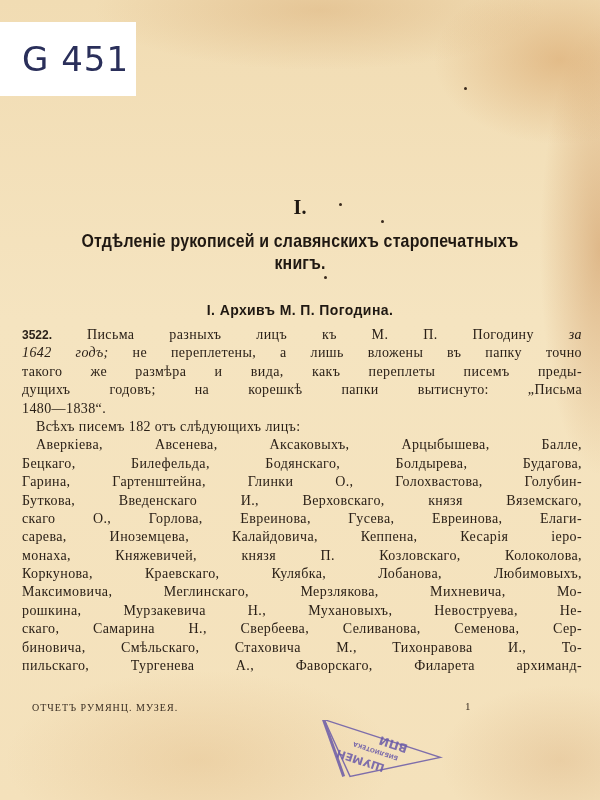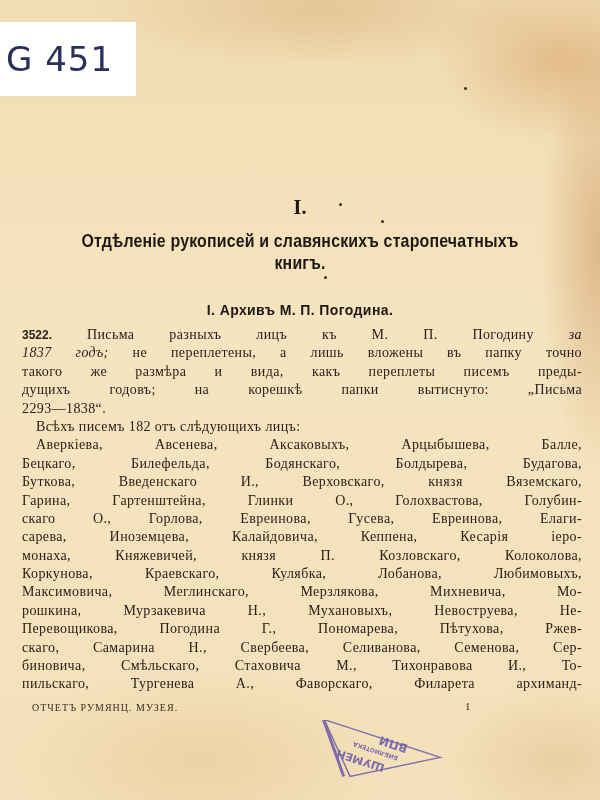--- a/index.html
+++ b/index.html
@@ -15,21 +15,21 @@
         radial-gradient(ellipse 180px 120px at 560px 60px, rgba(214,160,100,0.55), rgba(214,160,100,0) 70%),
         radial-gradient(ellipse 80px 300px at 600px 250px, rgba(205,150,95,0.55), rgba(205,150,95,0) 75%),
         radial-gradient(ellipse 300px 80px at 320px 10px, rgba(215,170,115,0.45), rgba(215,170,115,0) 75%),
         radial-gradient(ellipse 260px 120px at 200px 760px, rgba(222,180,125,0.35), rgba(222,180,125,0) 75%),
         radial-gradient(ellipse 160px 100px at 560px 760px, rgba(215,170,120,0.35), rgba(215,170,120,0) 75%),
         linear-gradient(180deg, #f1dcb3 0%, #f5e4c0 40%, #f4e1bb 100%);
     }
     .shelf-label {
       position: absolute; left: 0; top: 22px; width: 136px; height: 74px;
       background: #ffffff;
-      display: flex; align-items: center; padding-left: 6px; box-sizing: border-box;
+      display: flex; align-items: center; padding-left: 22px; box-sizing: border-box;
       font-family: "DejaVu Sans", sans-serif; font-size: 34px; color: #2a2f5a;
       letter-spacing: 1px; font-weight: normal;
     }
     .section-num {
       position: absolute; left: 0; width: 600px; top: 196px; text-align: center;
       font-size: 20px; font-weight: bold; color: #1f1812;
     }
     .heading {
       position: absolute; left: 0; width: 600px; top: 230px; text-align: center;
       font-family: "Liberation Sans", "DejaVu Sans", sans-serif; font-weight: bold;
@@ -90,39 +90,38 @@
 
   <div class="subheading">I. Архивъ М. П. Погодина.</div>
 
   <div class="body">
     <span class="line">
       <span class="entry-num">3522.</span>
       <span>Письма разныхъ лицъ къ М. П. Погодину</span>
       <span class="it">за</span>
     </span>
     <span class="line">
-      <span class="it">1837 годъ;</span><span> не переплетены, а лишь вложены въ папку точно</span>
+      <span class="it">1642 годъ;</span><span> не переплетены, а лишь вложены въ папку точно</span>
     </span>
     <span class="line">такого же размѣра и вида, какъ переплеты писемъ преды-</span>
     <span class="line">дущихъ годовъ; на корешкѣ папки вытиснуто: „Письма</span>
-    <span class="line last">2293—1838“.</span>
+    <span class="line last">1480—1838“.</span>
 
     <span class="line last ind">Всѣхъ писемъ 182 отъ слѣдующихъ лицъ:</span>
 
     <span class="line ind">Аверкіева, Авсенева, Аксаковыхъ, Арцыбышева, Балле,</span>
     <span class="line">Бецкаго, Билефельда, Бодянскаго, Болдырева, Будагова,</span>
+    <span class="line">Гарина, Гартенштейна, Глинки О., Голохвастова, Голубин-</span>
     <span class="line">Буткова, Введенскаго И., Верховскаго, князя Вяземскаго,</span>
-    <span class="line">Гарина, Гартенштейна, Глинки О., Голохвастова, Голубин-</span>
     <span class="line">скаго О., Горлова, Евреинова, Гусева, Евреинова, Елаги-</span>
     <span class="line">сарева, Иноземцева, Калайдовича, Кеппена, Кесарія іеро-</span>
     <span class="line">монаха, Княжевичей, князя П. Козловскаго, Колоколова,</span>
     <span class="line">Коркунова, Краевскаго, Кулябка, Лобанова, Любимовыхъ,</span>
     <span class="line">Максимовича, Меглинскаго, Мерзлякова, Михневича, Мо-</span>
     <span class="line">рошкина, Мурзакевича Н., Мухановыхъ, Невоструева, Не-</span>
-    <span class="line">Перевощикова, Погодина Г., Пономарева, Пѣтухова, Ржев-</span>
     <span class="line">скаго, Самарина Н., Свербеева, Селиванова, Семенова, Сер-</span>
     <span class="line">биновича, Смѣльскаго, Стаховича М., Тихонравова И., То-</span>
     <span class="line">пильскаго, Тургенева А., Фаворскаго, Филарета архиманд-</span>
   </div>
 
   <div class="footer">ОТЧЕТЪ РУМЯНЦ. МУЗЕЯ.</div>
   <div class="page-num">1</div>
 
   <div class="stamp">
     <svg width="140" height="70" viewBox="0 0 140 70">

